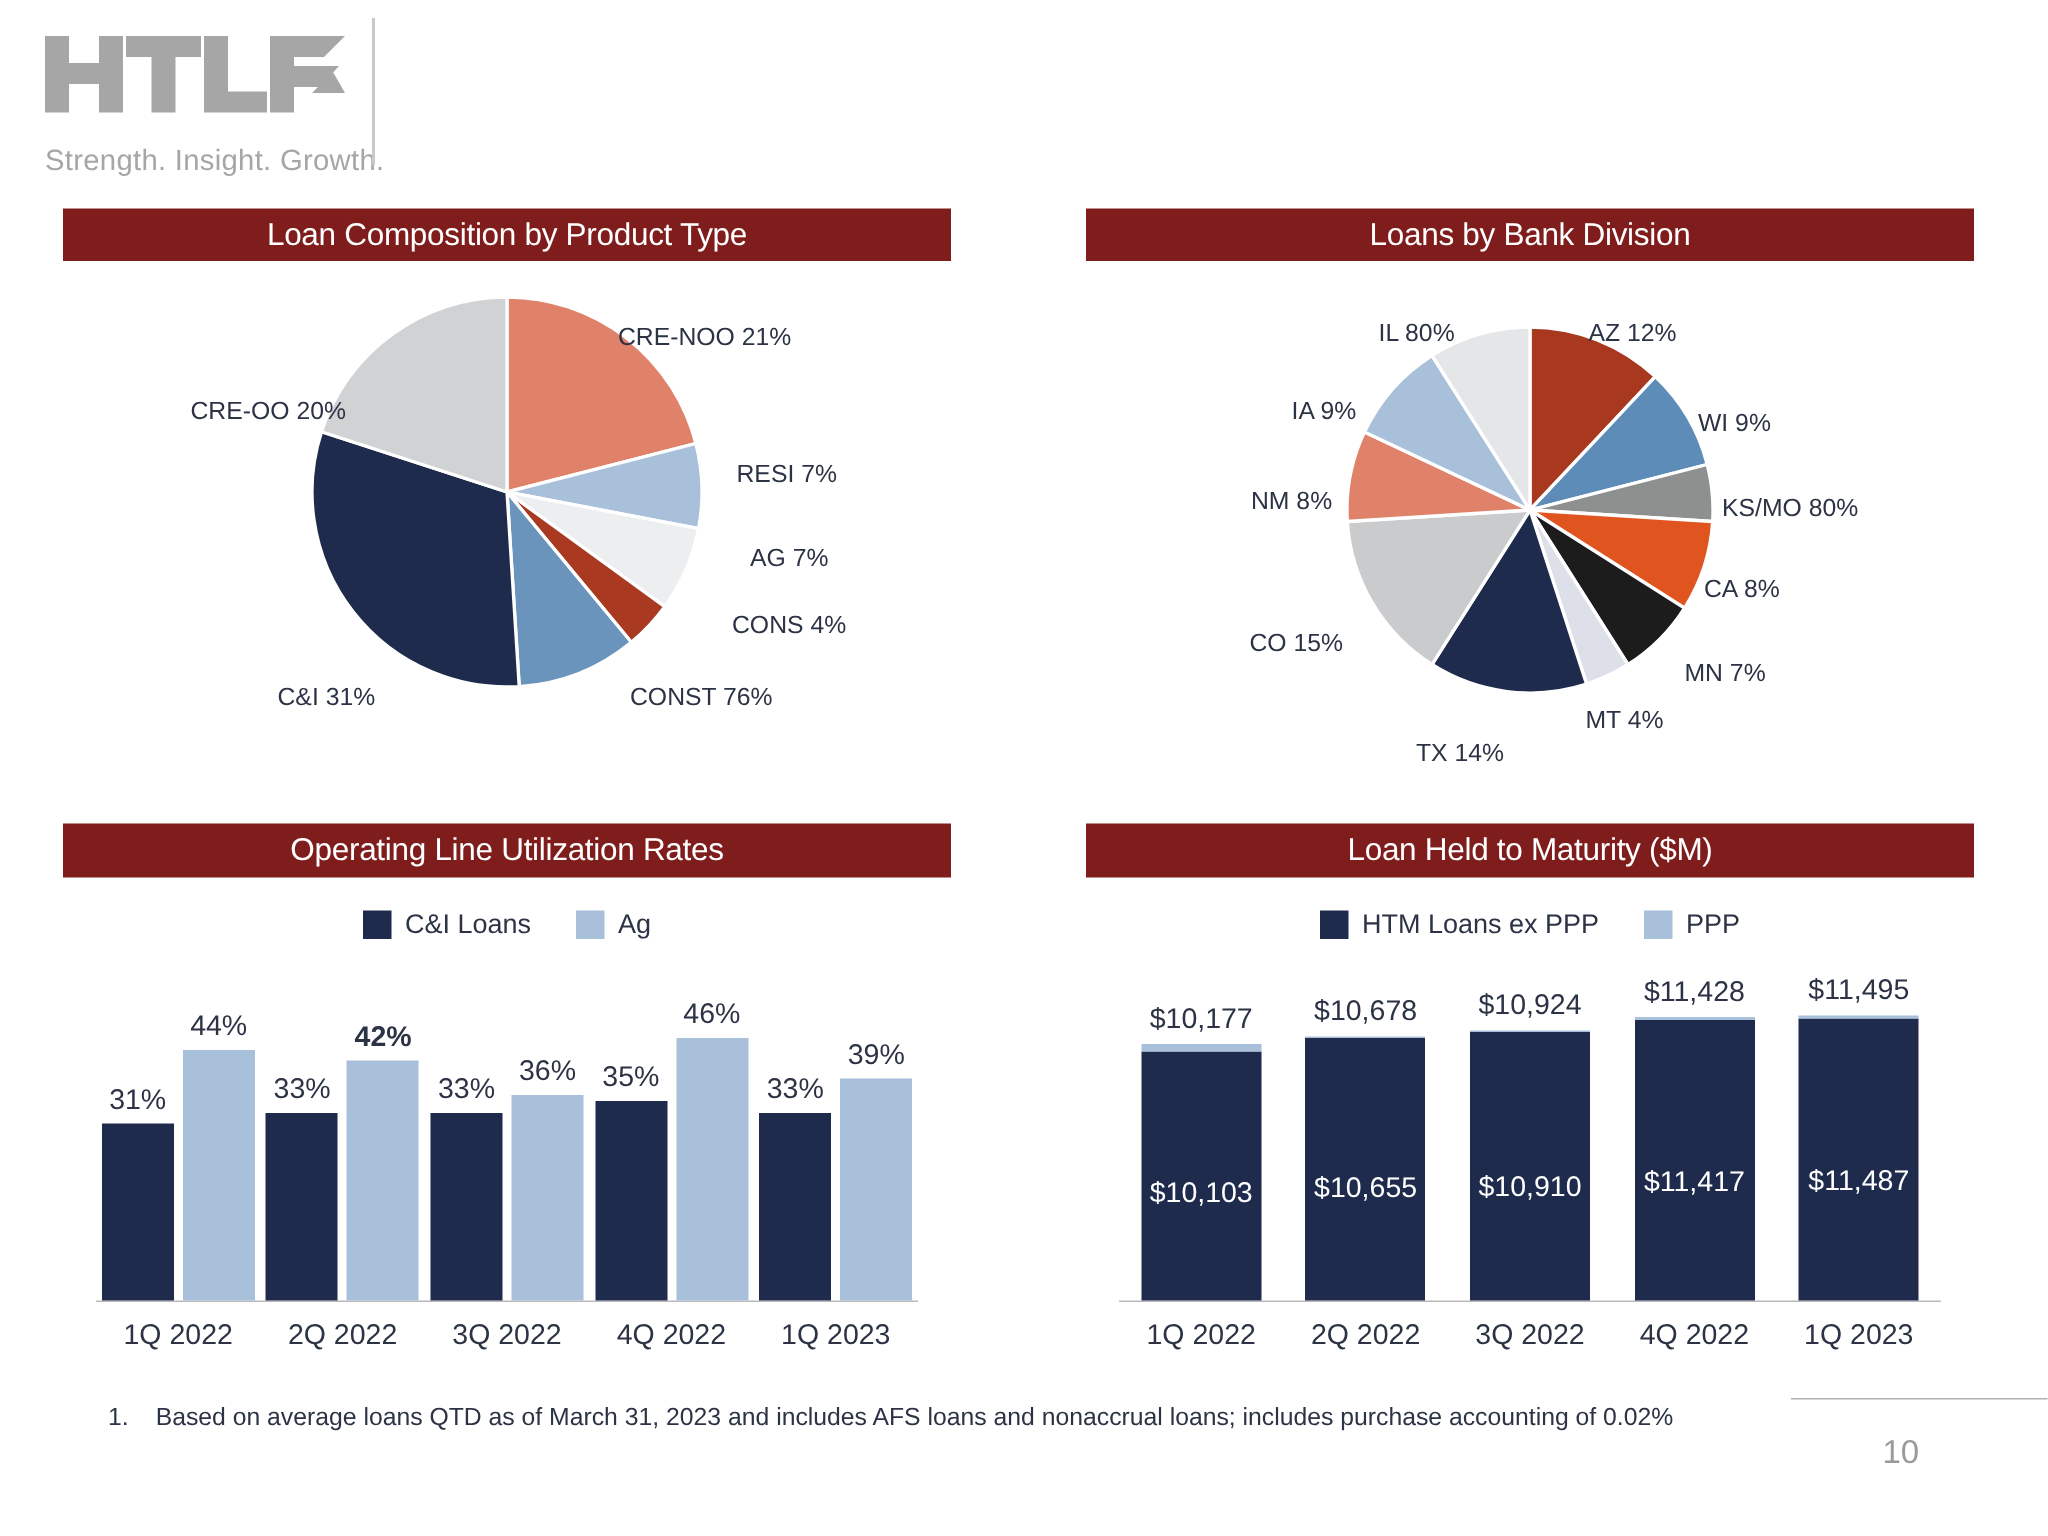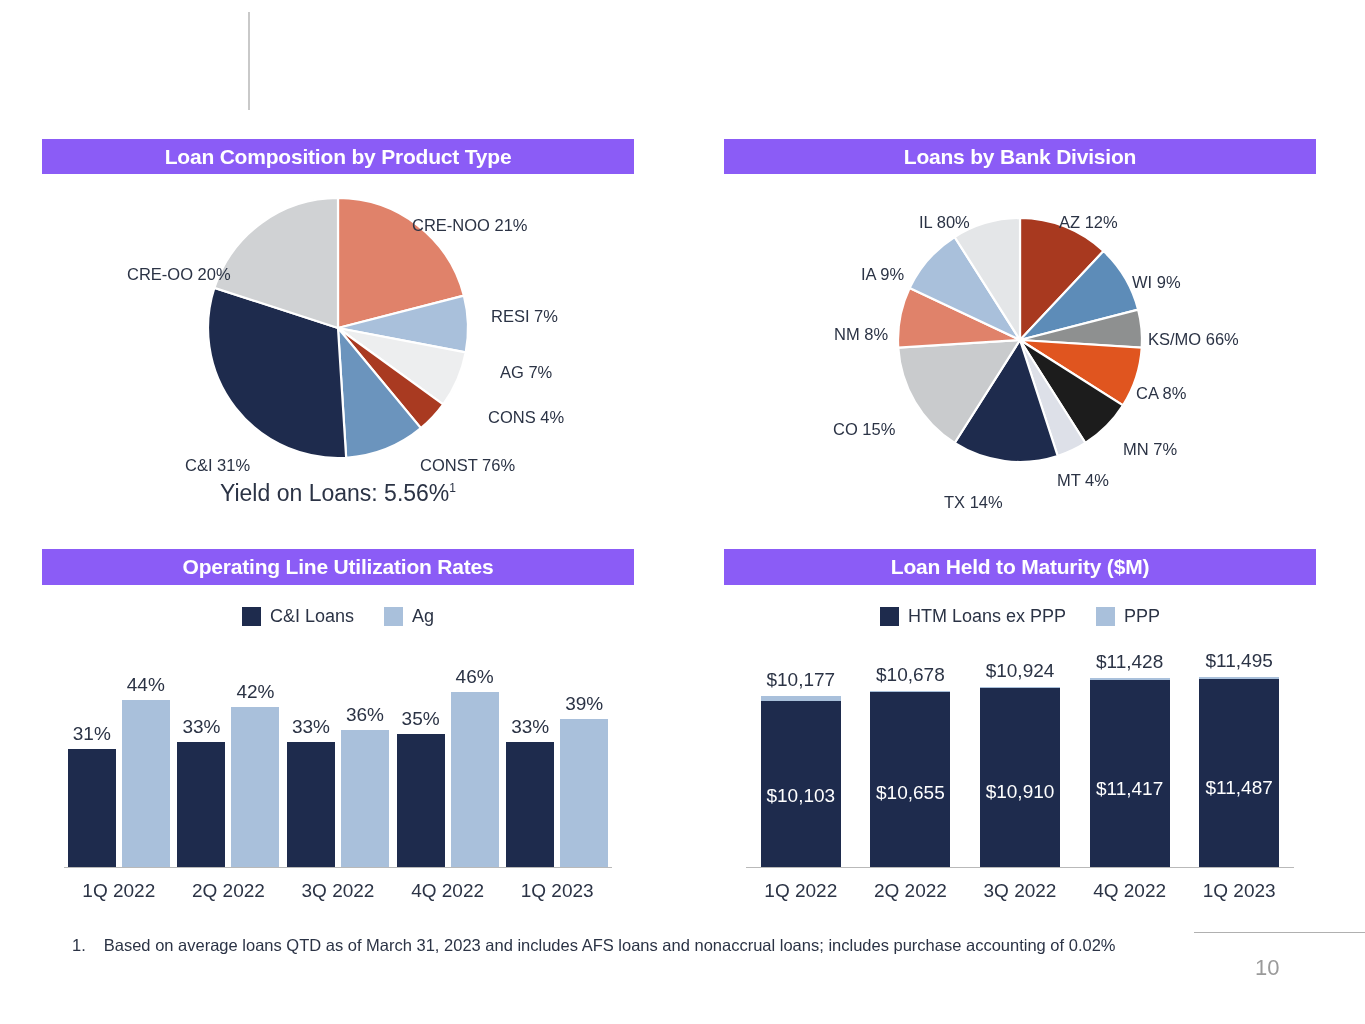--- a/index.html
+++ b/index.html
@@ -70,24 +70,24 @@
     line-height: 1.1;
     margin-top: 2px;
     transform: scaleX(0.95);
     transform-origin: left center;
     white-space: nowrap;
   }
 
   
   .panel-bar {
     position: absolute;
-    background: #8b5cf6;
+    background: #7f1d1d;
     color: #ffffff;
     font-size: 21px;
-    font-weight: bold;
+    font-weight: normal;
     display: flex;
     align-items: center;
     justify-content: center;
     letter-spacing: -0.2px;
   }
   #bar-product   { left: 42px;  top: 139px; width: 592px; height: 35px; }
   #bar-division  { left: 724px; top: 139px; width: 592px; height: 35px; }
   #bar-util      { left: 42px;  top: 549px; width: 592px; height: 36px; }
   #bar-htm       { left: 724px; top: 549px; width: 592px; height: 36px; }
 
@@ -190,20 +190,37 @@
     left: 1255px; top: 955px;
     font-size: 22px;
     color: #9a9a9a;
   }
 </style>
 </head>
 <body>
 
 <div id="header">
 
+  <div id="logo-block">
+    <svg id="logo-mark" viewBox="0 0 200 55">
+      <g fill="#a6a6a6">
+
+        <polygon points="0,2 16,2 16,20 36,20 36,2 52,2 52,53 36,53 36,34 16,34 16,53 0,53"></polygon>
+
+        <polygon points="54,2 104,2 104,16 87,16 87,53 71,53 71,16 54,16"></polygon>
+
+        <polygon points="106,2 122,2 122,39 148,39 148,53 106,53"></polygon>
+
+        <polygon points="150,2 200,2 186,16 166,16 166,22 196,22 183,36 166,36 166,53 150,53"></polygon>
+
+        <polygon points="178,40 192,26 200,40"></polygon>
+      </g>
+    </svg>
+    <div id="logo-tagline">Strength. Insight. Growth.</div>
+  </div>
 
   <div id="logo-divider"></div>
 
 </div>
 
 <div class="panel-bar" id="bar-product">Loan Composition by Product Type</div>
 <div class="panel-bar" id="bar-division">Loans by Bank Division</div>
 <div class="panel-bar" id="bar-util">Operating Line Utilization Rates</div>
 <div class="panel-bar" id="bar-htm">Loan Held to Maturity ($M)</div>
 
@@ -219,43 +236,40 @@
     </svg>
 
   <div class="pie-label" style="left:370px; top:36px;">CRE-NOO 21%</div>
   <div class="pie-label" style="left:449px; top:127px;">RESI 7%</div>
   <div class="pie-label" style="left:458px; top:183px;">AG 7%</div>
   <div class="pie-label" style="left:446px; top:228px;">CONS 4%</div>
   <div class="pie-label" style="left:378px; top:276px;">CONST 76%</div>
   <div class="pie-label" style="left:143px; top:276px;">C&amp;I  31%</div>
   <div class="pie-label" style="left:85px;  top:85px;">CRE-OO 20%</div>
 
-  <div id="yield-text">
-    <span>Yield on Loans: 5.56%</span><sup>1</sup>
-  </div>
 </div>
 
 <div class="pie-wrap" id="pie-division">
   <svg id="pie-division-svg" width="592" height="330" viewBox="0 0 592 330">
       <path d="M 296 160 L 296.00 38.00 A 122 122 0 0 1 379.51 71.07 Z" fill="#a8391f" stroke="#ffffff" stroke-width="2.2"></path>
       <path d="M 296 160 L 379.51 71.07 A 122 122 0 0 1 414.17 129.66 Z" fill="#5d8cb8" stroke="#ffffff" stroke-width="2.2"></path>
       <path d="M 296 160 L 414.17 129.66 A 122 122 0 0 1 417.76 167.66 Z" fill="#8e9090" stroke="#ffffff" stroke-width="2.2"></path>
       <path d="M 296 160 L 417.76 167.66 A 122 122 0 0 1 399.01 225.37 Z" fill="#e0551f" stroke="#ffffff" stroke-width="2.2"></path>
       <path d="M 296 160 L 399.01 225.37 A 122 122 0 0 1 361.37 263.01 Z" fill="#1c1c1c" stroke="#ffffff" stroke-width="2.2"></path>
       <path d="M 296 160 L 361.37 263.01 A 122 122 0 0 1 333.70 276.03 Z" fill="#dde0e8" stroke="#ffffff" stroke-width="2.2"></path>
       <path d="M 296 160 L 333.70 276.03 A 122 122 0 0 1 230.63 263.01 Z" fill="#1e2b4d" stroke="#ffffff" stroke-width="2.2"></path>
       <path d="M 296 160 L 230.63 263.01 A 122 122 0 0 1 174.24 167.66 Z" fill="#c9cbcd" stroke="#ffffff" stroke-width="2.2"></path>
       <path d="M 296 160 L 174.24 167.66 A 122 122 0 0 1 185.61 108.05 Z" fill="#e0826a" stroke="#ffffff" stroke-width="2.2"></path>
       <path d="M 296 160 L 185.61 108.05 A 122 122 0 0 1 230.63 56.99 Z" fill="#a9c0db" stroke="#ffffff" stroke-width="2.2"></path>
       <path d="M 296 160 L 230.63 56.99 A 122 122 0 0 1 296.00 38.00 Z" fill="#e4e6e8" stroke="#ffffff" stroke-width="2.2"></path>
     </svg>
 
   <div class="pie-label" style="left:335px; top:33px;">AZ 12%</div>
   <div class="pie-label" style="left:408px; top:93px;">WI 9%</div>
-  <div class="pie-label" style="left:424px; top:150px;">KS/MO 66%</div>
+  <div class="pie-label" style="left:424px; top:150px;">KS/MO 80%</div>
   <div class="pie-label" style="left:412px; top:204px;">CA 8%</div>
   <div class="pie-label" style="left:399px; top:260px;">MN 7%</div>
   <div class="pie-label" style="left:333px; top:291px;">MT 4%</div>
   <div class="pie-label" style="left:220px; top:313px;">TX 14%</div>
   <div class="pie-label" style="left:109px; top:240px;">CO 15%</div>
   <div class="pie-label" style="left:110px; top:145px;">NM 8%</div>
   <div class="pie-label" style="left:137px; top:85px;">IA 9%</div>
   <div class="pie-label" style="left:195px; top:33px;">IL 80%</div>
 </div>
 
@@ -284,21 +298,21 @@
 <div class="barchart" id="chart-util">
     <div class="axis-line" style="width: 548px;"></div>
     <div class="bar" style="left: 25.8px; width: 48px; height: 117.8px; background: rgb(30, 43, 77);"></div>
     <div class="bar-value-out" style="left: 19.8px; width: 60px; bottom: 164.8px;">31%</div>
     <div class="bar" style="left: 79.8px; width: 48px; height: 167.2px; background: rgb(169, 192, 219);"></div>
     <div class="bar-value-out" style="left: 73.8px; width: 60px; bottom: 214.2px;">44%</div>
     <div class="x-tick" style="left: 22px; width: 109.6px;">1Q 2022</div>
     <div class="bar" style="left: 135.4px; width: 48px; height: 125.4px; background: rgb(30, 43, 77);"></div>
     <div class="bar-value-out" style="left: 129.4px; width: 60px; bottom: 172.4px;">33%</div>
     <div class="bar" style="left: 189.4px; width: 48px; height: 159.6px; background: rgb(169, 192, 219);"></div>
-    <div class="bar-value-out" style="left: 183.4px; width: 60px; bottom: 206.6px;">42%</div>
+    <div class="bar-value-out" style="left: 183.4px; width: 60px; bottom: 206.6px; font-weight: bold;">42%</div>
     <div class="x-tick" style="left: 131.6px; width: 109.6px;">2Q 2022</div>
     <div class="bar" style="left: 245px; width: 48px; height: 125.4px; background: rgb(30, 43, 77);"></div>
     <div class="bar-value-out" style="left: 239px; width: 60px; bottom: 172.4px;">33%</div>
     <div class="bar" style="left: 299px; width: 48px; height: 136.8px; background: rgb(169, 192, 219);"></div>
     <div class="bar-value-out" style="left: 293px; width: 60px; bottom: 183.8px;">36%</div>
     <div class="x-tick" style="left: 241.2px; width: 109.6px;">3Q 2022</div>
     <div class="bar" style="left: 354.6px; width: 48px; height: 133px; background: rgb(30, 43, 77);"></div>
     <div class="bar-value-out" style="left: 348.6px; width: 60px; bottom: 180px;">35%</div>
     <div class="bar" style="left: 408.6px; width: 48px; height: 174.8px; background: rgb(169, 192, 219);"></div>
     <div class="bar-value-out" style="left: 402.6px; width: 60px; bottom: 221.8px;">46%</div>

